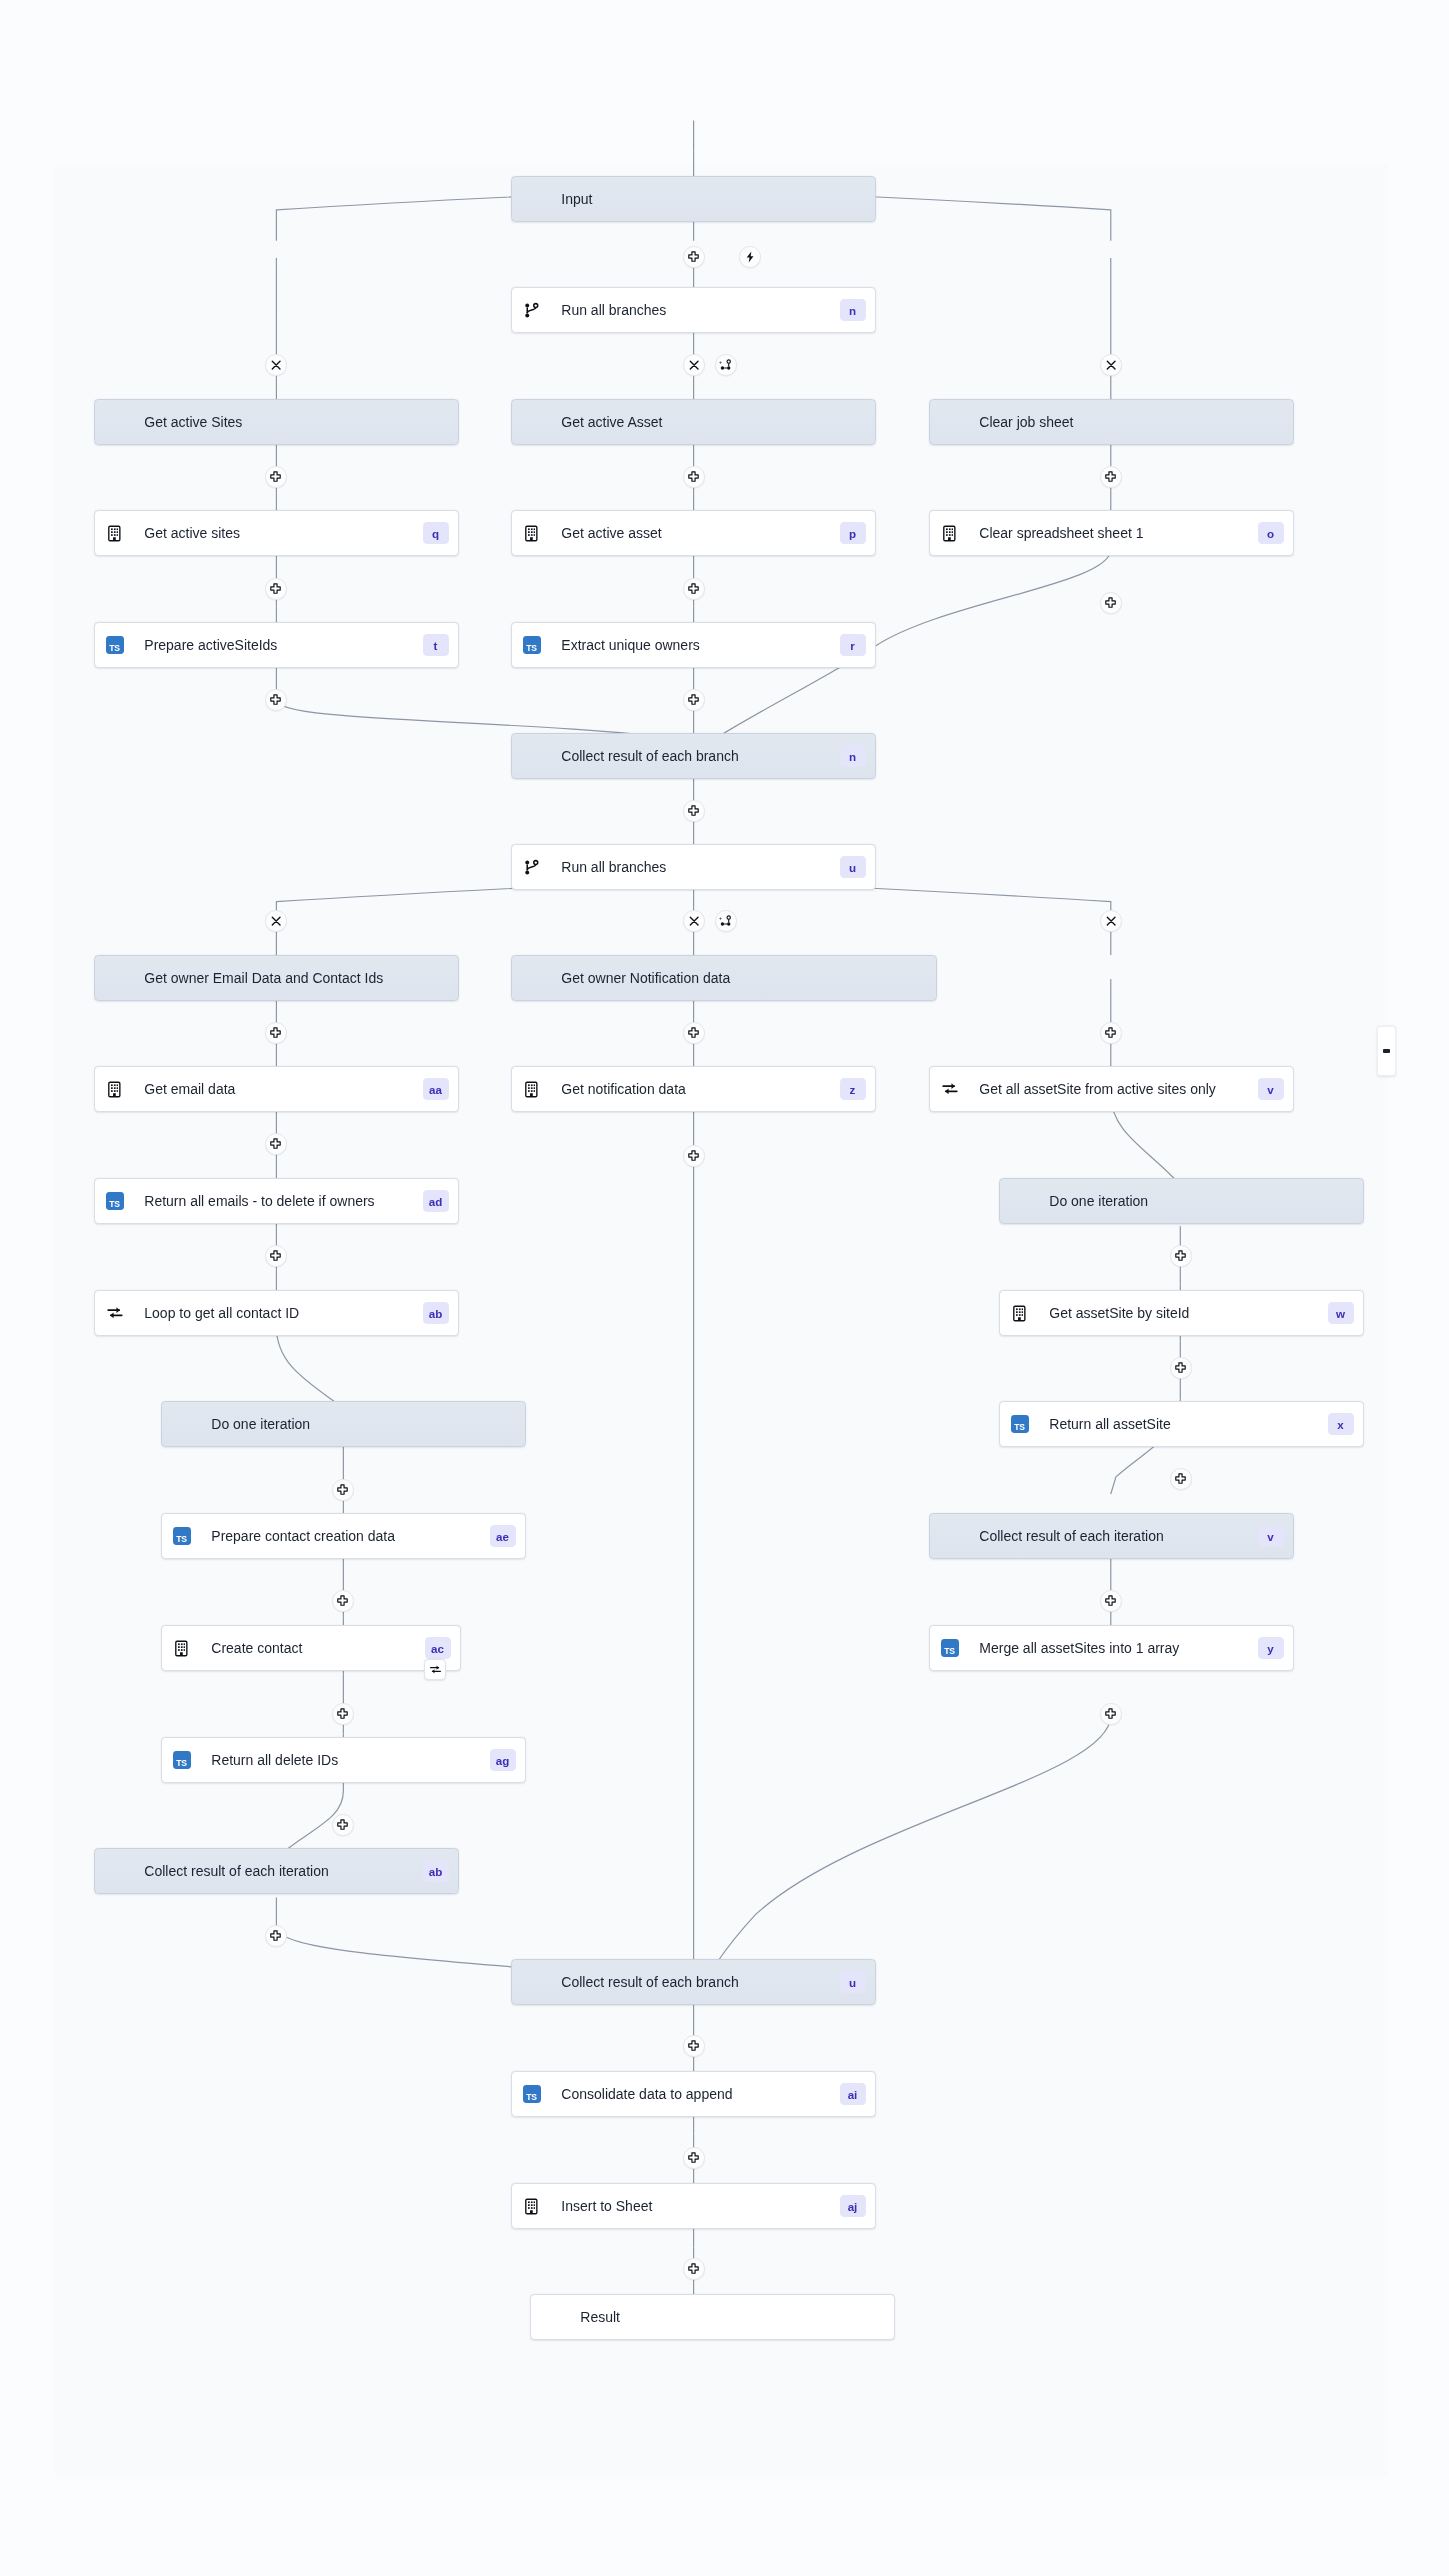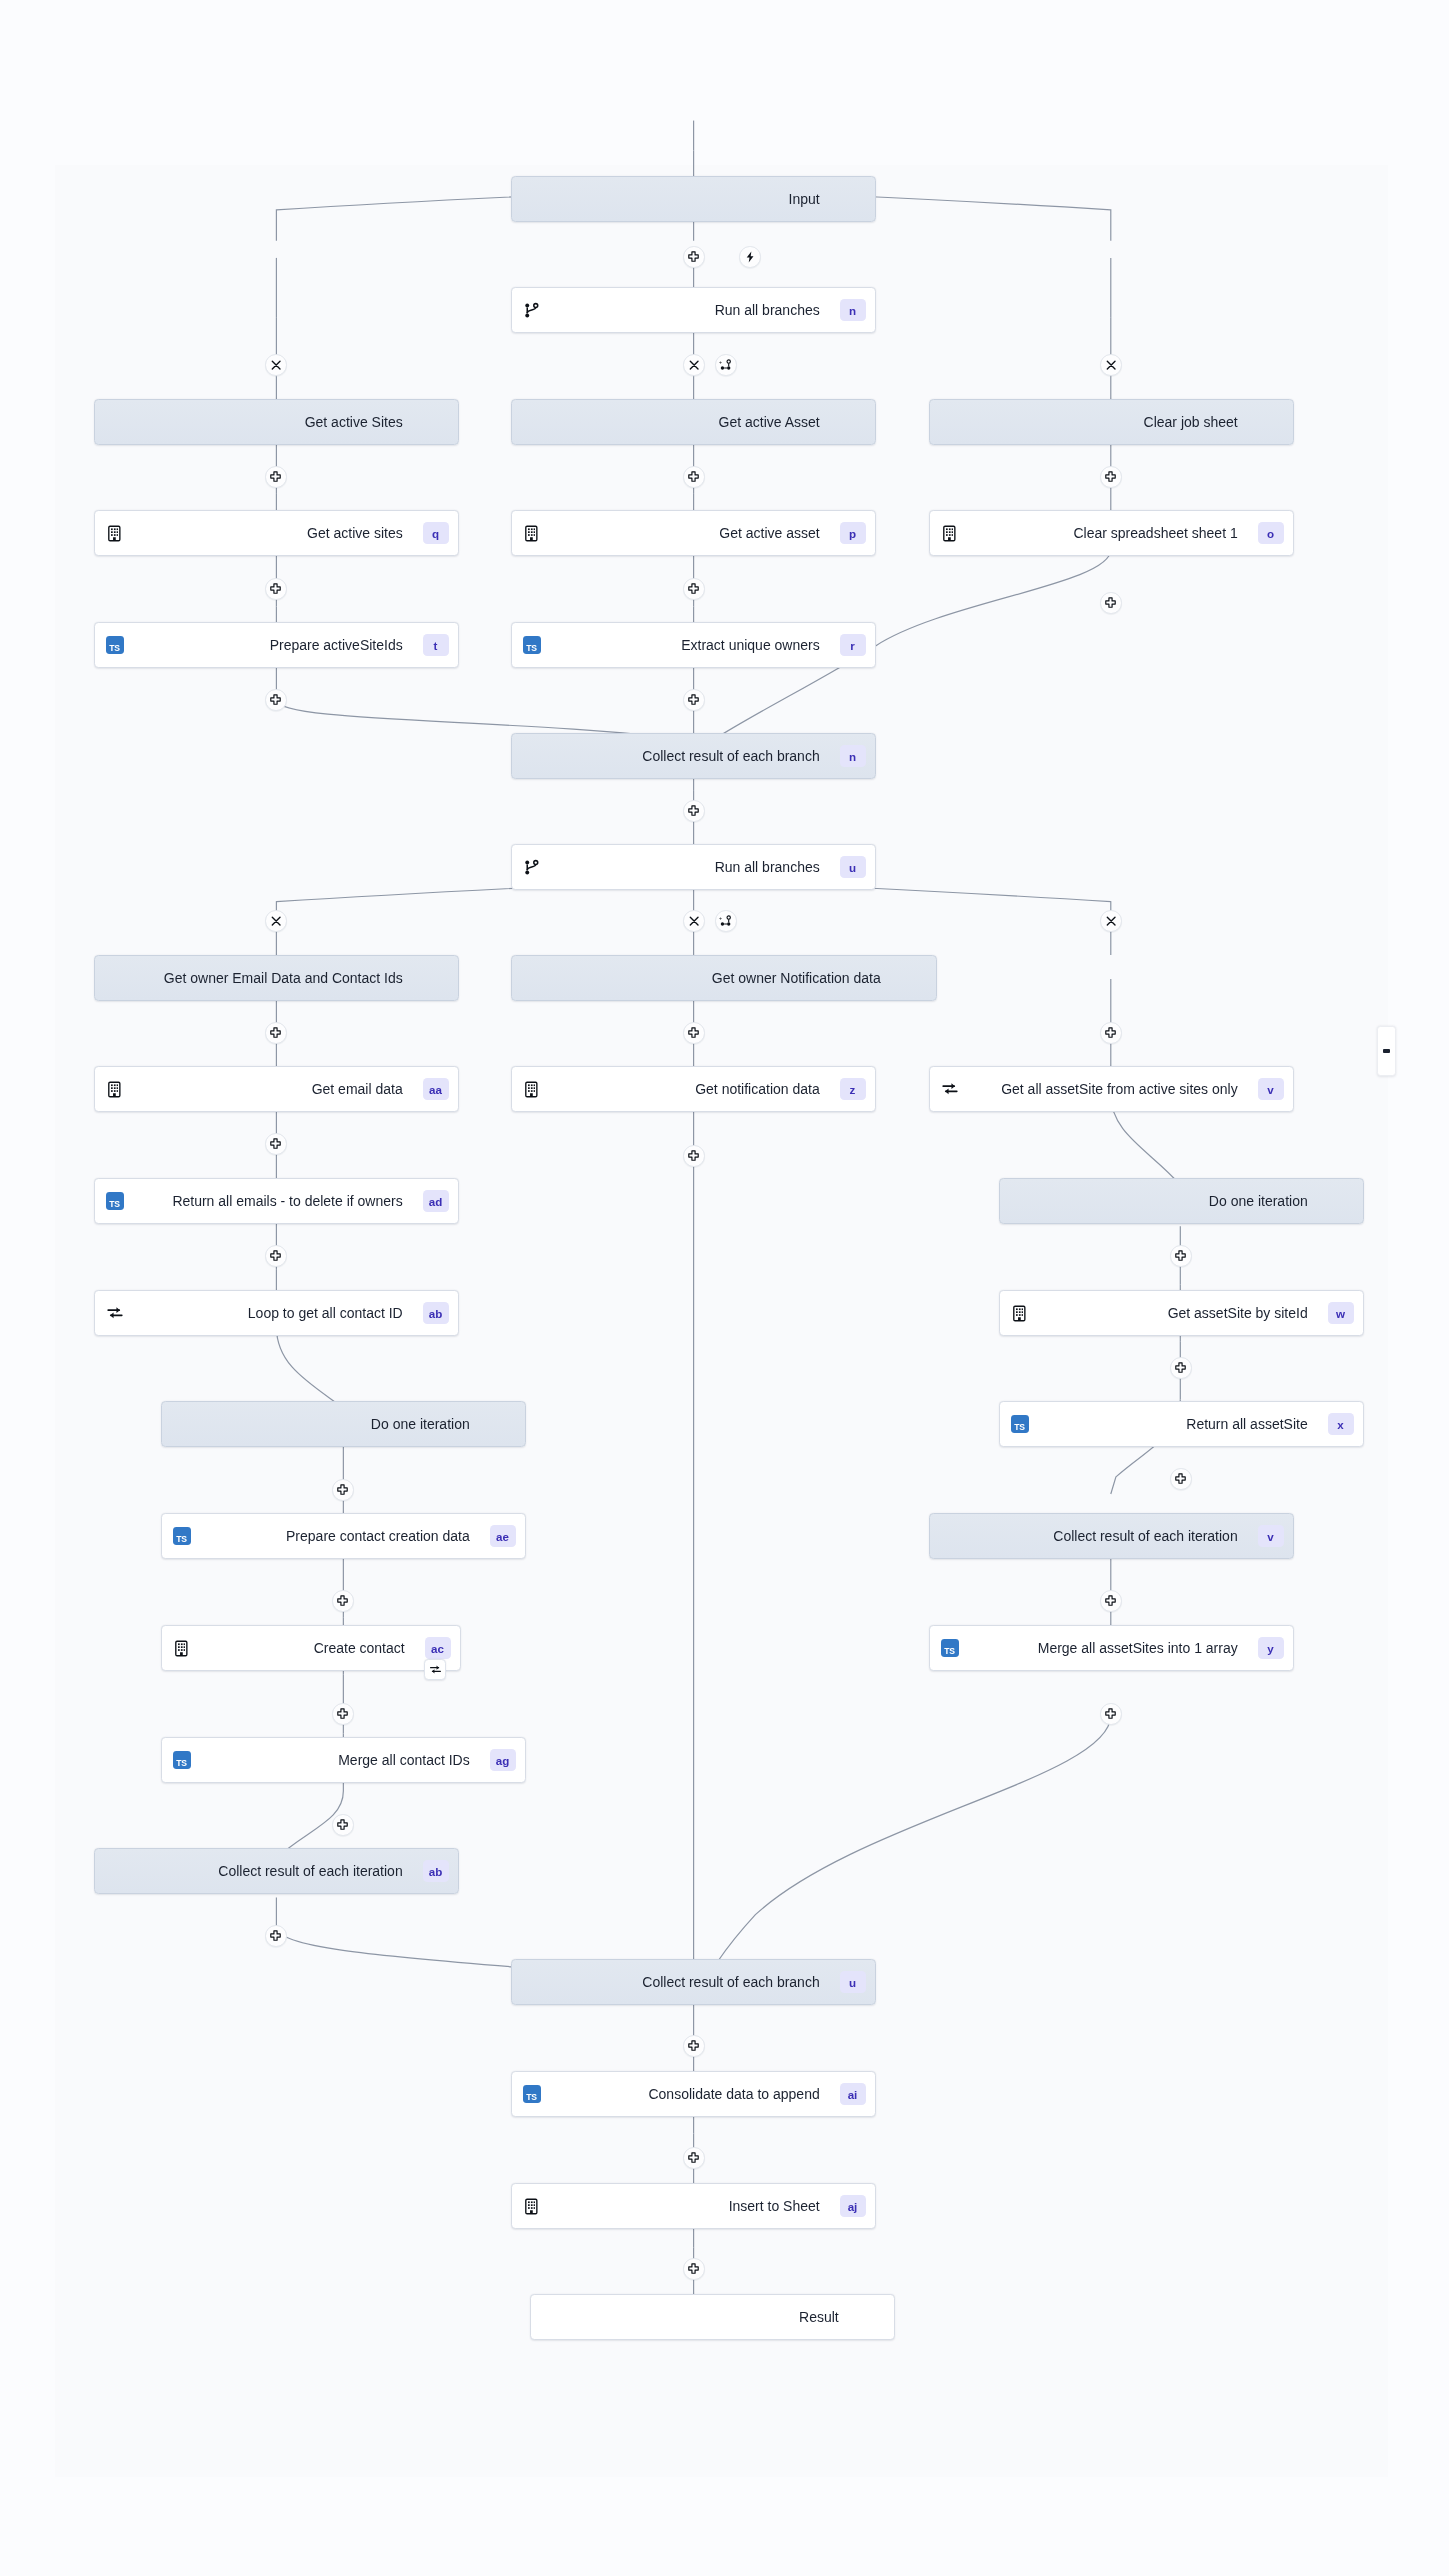--- a/index.html
+++ b/index.html
@@ -43,21 +43,21 @@
   .node.group {
     background: linear-gradient(180deg,#e2e8f0 0%, #dde4ee 100%);
     border-color: #c9d2df;
   }
   .node.plain {
     background: #ffffff;
     border-color: #d8dde6;
   }
   .node .label {
     flex: 1;
-    text-align: right;
+    text-align: left;
     padding: 0 10.3px;
     white-space: nowrap;
     overflow: hidden;
     text-overflow: ellipsis;
   }
   .node .lead {
     width: 39px;
     display: flex;
     align-items: center;
     justify-content: center;
@@ -596,21 +596,21 @@
     <div class="label">Merge all assetSites into 1 array</div>
     <div class="trail">
       <span class="badge">y</span>
     </div>
   </div>
 
   <div class="node step" style="left:161px; top:1737px; width:365px;">
     <div class="lead">
       <span class="ts-icon">TS</span>
     </div>
-    <div class="label">Merge all contact IDs</div>
+    <div class="label">Return all delete IDs</div>
     <div class="trail">
       <span class="badge">ag</span>
     </div>
   </div>
 
   <div class="node group" style="left:94px; top:1848px; width:365px;">
     <div class="lead"></div>
     <div class="label">Collect result of each iteration</div>
     <div class="trail">
       <span class="badge">ab</span>

